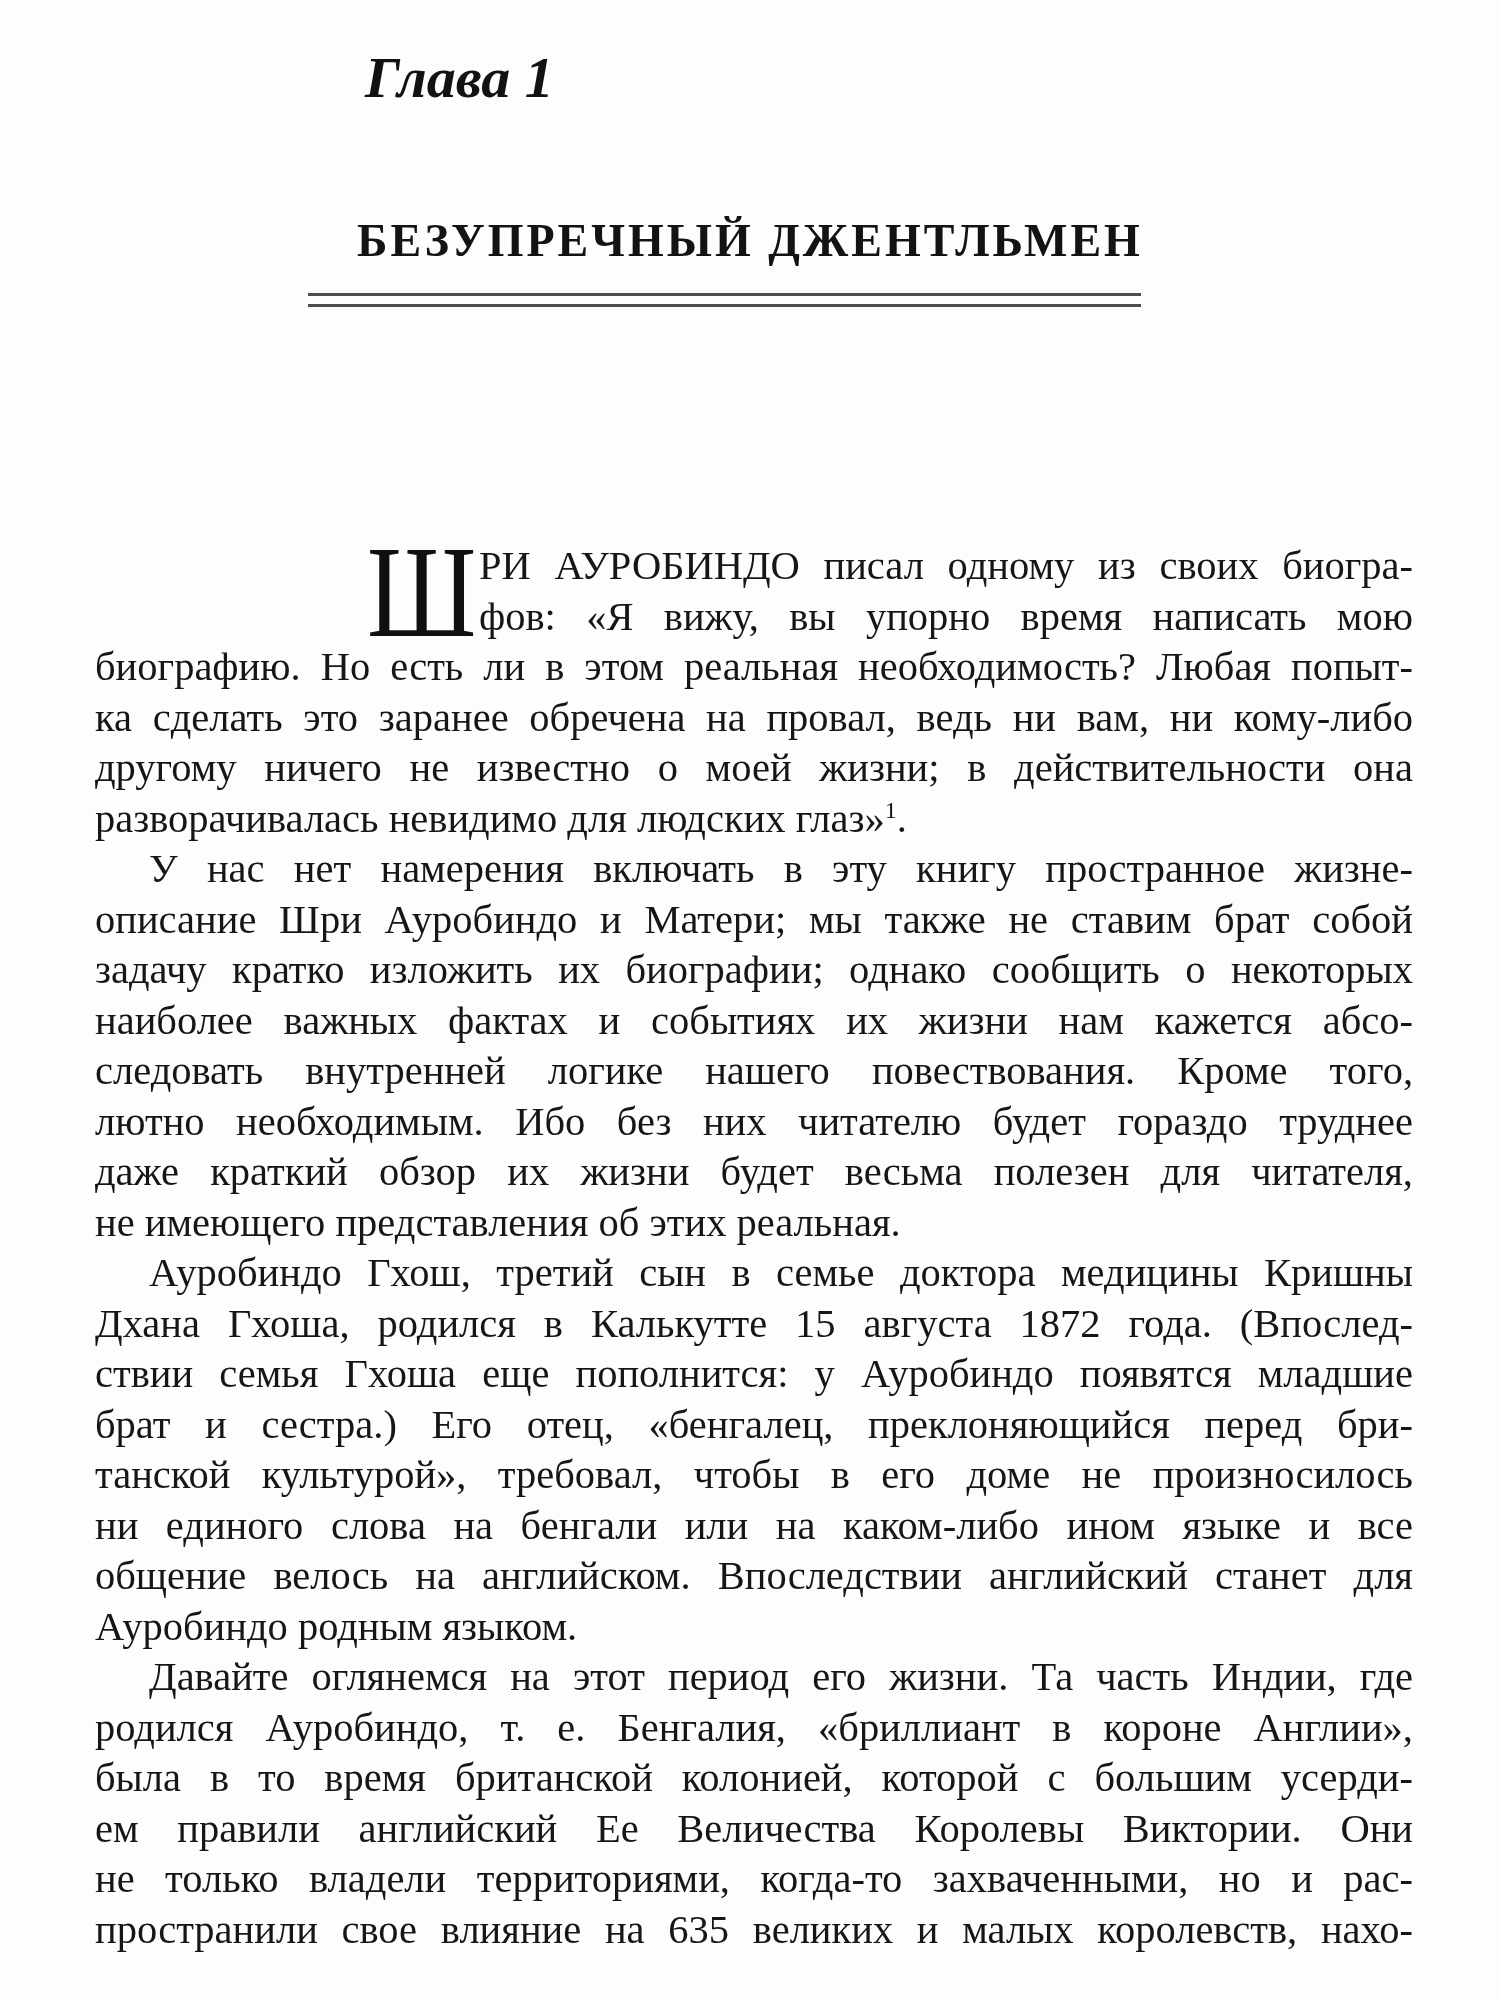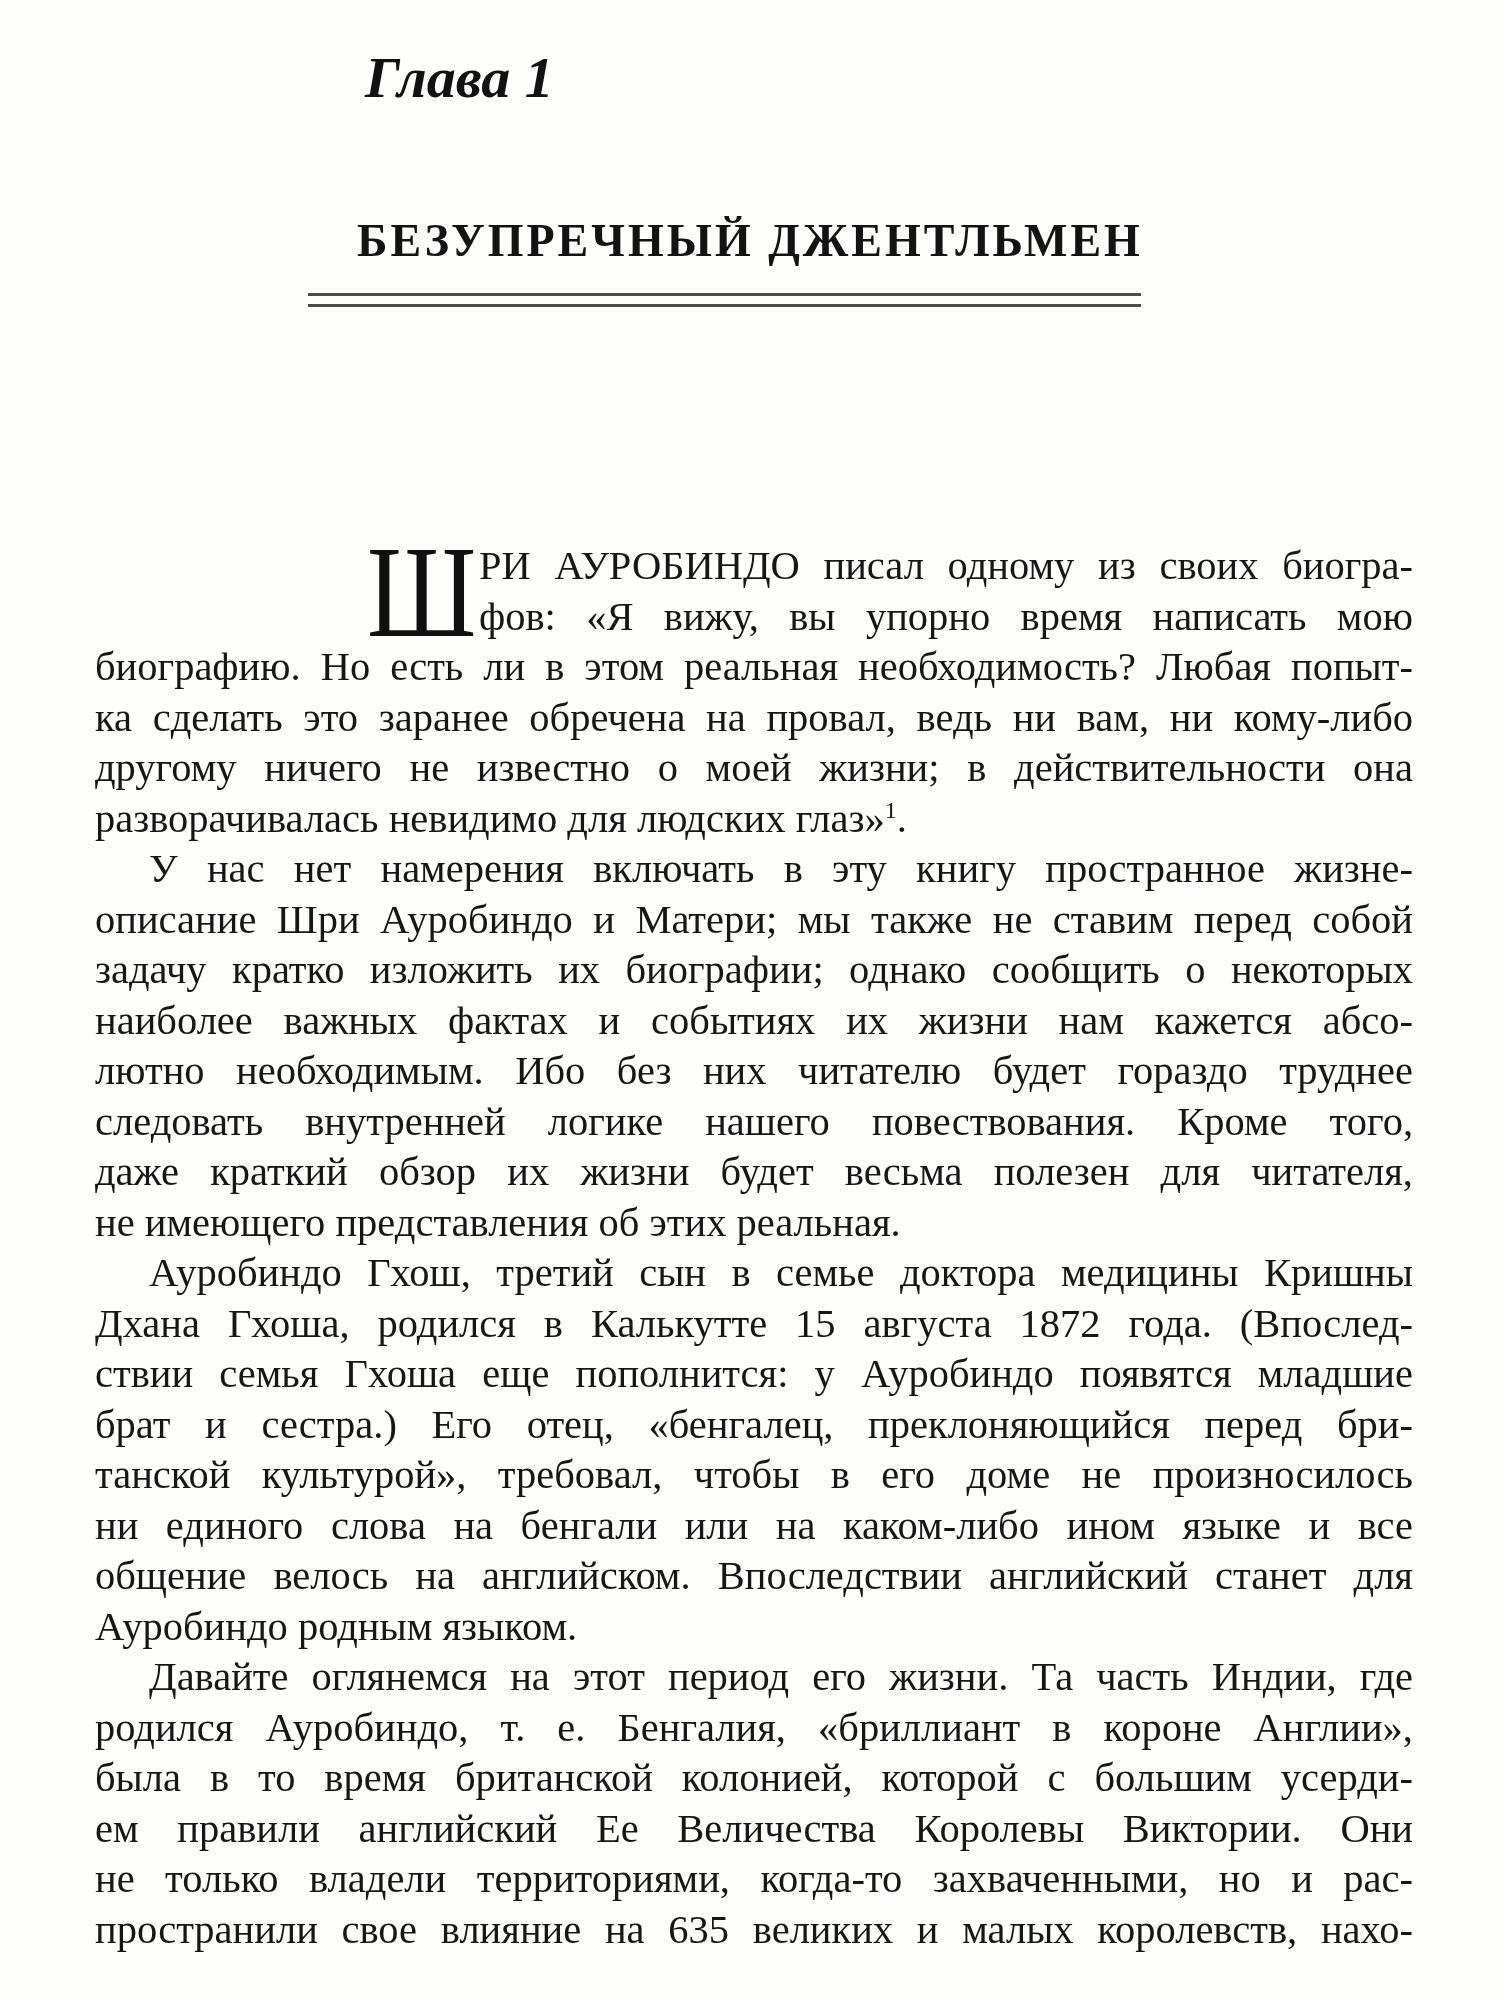--- a/index.html
+++ b/index.html
@@ -105,25 +105,25 @@
       <span class="dropcap">Ш</span>
       <div class="bodyline">РИ АУРОБИНДО писал одному из своих биогра-</div>
       <div class="bodyline">фов: «Я вижу, вы упорно время написать мою</div>
     </div>
     <div class="bodyline clear">биографию. Но есть ли в этом реальная необходимость? Любая попыт-</div>
     <div class="bodyline">ка сделать это заранее обречена на провал, ведь ни вам, ни кому-либо</div>
     <div class="bodyline">другому ничего не известно о моей жизни; в действительности она</div>
     <div class="bodyline par-end"><span>разворачивалась невидимо для людских глаз»</span><sup class="fn">1</sup><span>.</span></div>
 
     <div class="bodyline indent">У нас нет намерения включать в эту книгу пространное жизне-</div>
-    <div class="bodyline">описание Шри Ауробиндо и Матери; мы также не ставим перед собой</div>
+    <div class="bodyline">описание Шри Ауробиндо и Матери; мы также не ставим брат собой</div>
     <div class="bodyline">задачу кратко изложить их биографии; однако сообщить о некоторых</div>
     <div class="bodyline">наиболее важных фактах и событиях их жизни нам кажется абсо-</div>
+    <div class="bodyline">следовать внутренней логике нашего повествования. Кроме того,</div>
     <div class="bodyline">лютно необходимым. Ибо без них читателю будет гораздо труднее</div>
-    <div class="bodyline">следовать внутренней логике нашего повествования. Кроме того,</div>
     <div class="bodyline">даже краткий обзор их жизни будет весьма полезен для читателя,</div>
     <div class="bodyline par-end">не имеющего представления об этих реальная.</div>
 
     <div class="bodyline indent">Ауробиндо Гхош, третий сын в семье доктора медицины Кришны</div>
     <div class="bodyline">Дхана Гхоша, родился в Калькутте 15 августа 1872 года. (Впослед-</div>
     <div class="bodyline">ствии семья Гхоша еще пополнится: у Ауробиндо появятся младшие</div>
     <div class="bodyline">брат и сестра.) Его отец, «бенгалец, преклоняющийся перед бри-</div>
     <div class="bodyline">танской культурой», требовал, чтобы в его доме не произносилось</div>
     <div class="bodyline">ни единого слова на бенгали или на каком-либо ином языке и все</div>
     <div class="bodyline">общение велось на английском. Впоследствии английский станет для</div>

